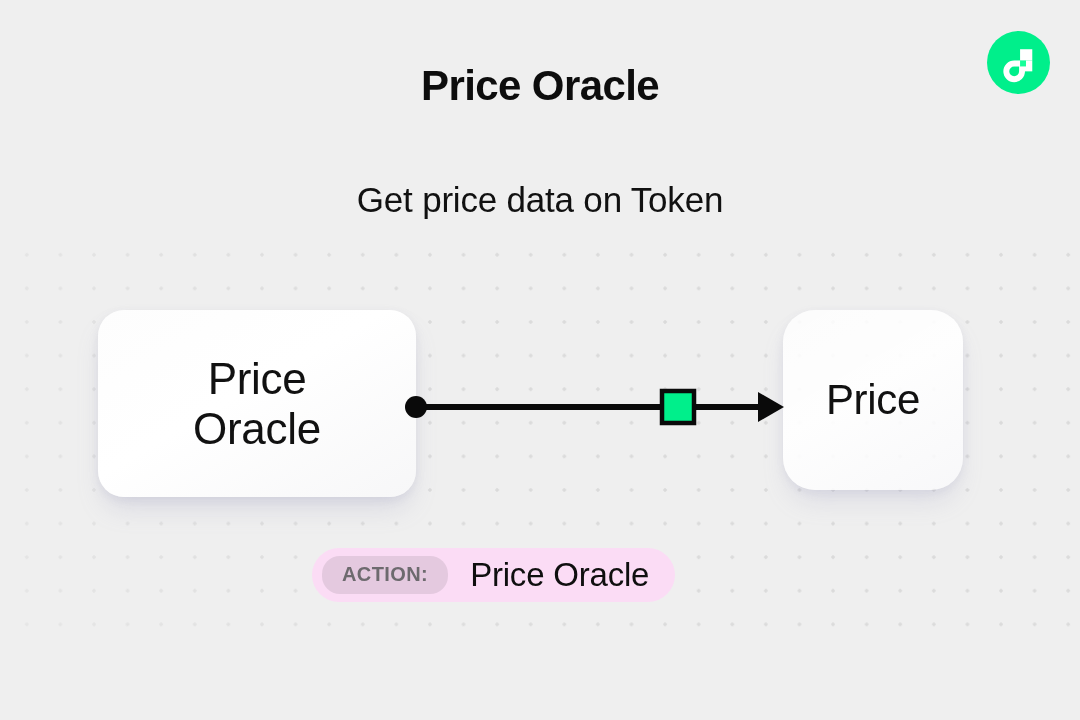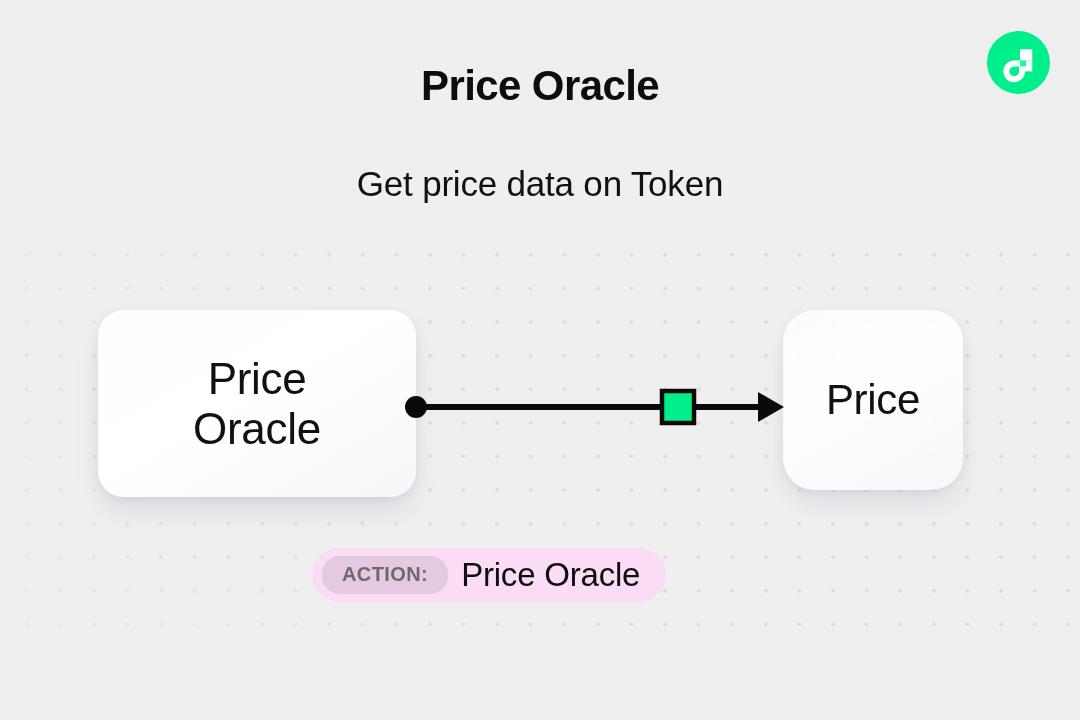--- a/index.html
+++ b/index.html
@@ -38,21 +38,21 @@
     left:0; top:62px; width:1080px;
     text-align:center;
     font-size:42px;
     font-weight:bold;
     letter-spacing:-0.6px;
     color:#0d0d0d;
   }
 
   .page-subtitle {
     position:absolute;
-    left:0; top:164px; width:1080px;
+    left:0; top:180px; width:1080px;
     text-align:center;
     font-size:35px;
     font-weight:300;
     letter-spacing:-0.2px;
     color:#111111;
   }
 
   
   .brand-logo {
     position:absolute;
@@ -103,21 +103,21 @@
   .connector { position:absolute; left:396px; top:376px; width:400px; height:62px; }
 
   
   .action-badge {
     position:absolute;
     left:312px; top:548px;
     height:54px;
     padding:0 26px 0 10px;
     border-radius:27px;
     background:#fbdcf5;
-    display:flex; align-items:center; gap:13px;
+    display:flex; align-items:center; gap:22px;
   }
   .action-chip {
     background:#e4c9df;
     border-radius:18px;
     padding:7px 20px 8px 20px;
     color:#6d6a6e;
     font-size:20px;
     font-weight:bold;
     letter-spacing:.4px;
   }

